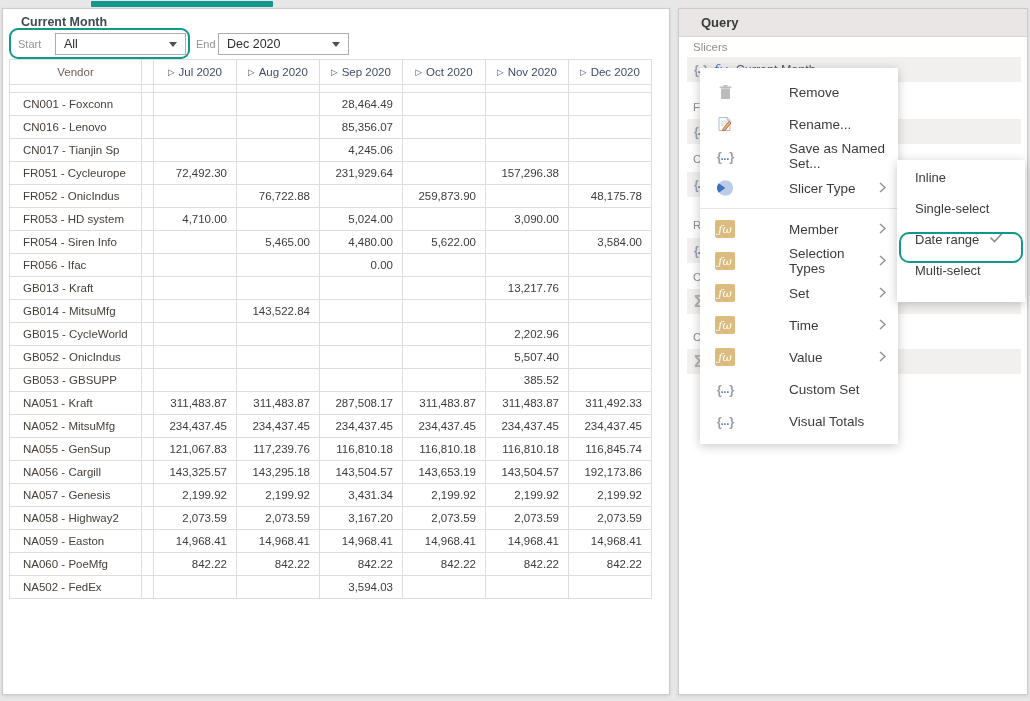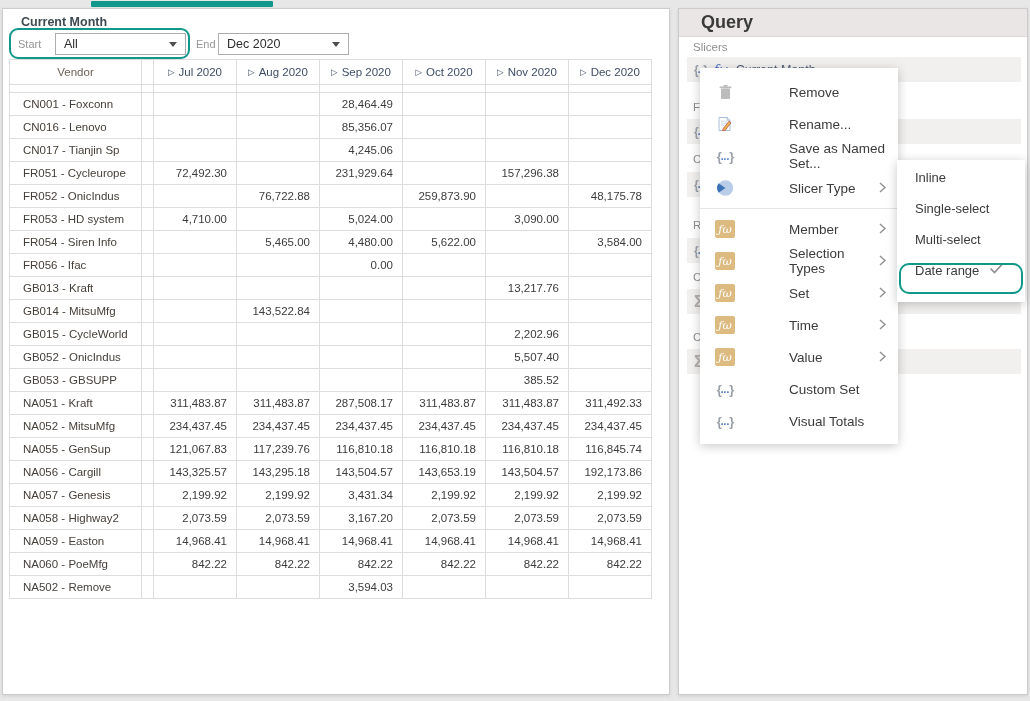--- a/index.html
+++ b/index.html
@@ -33,21 +33,21 @@
   #matrix th,#matrix td{ border:1px solid #dedddd; height:23px; padding:0 8px; white-space:nowrap; overflow:hidden; font-weight:400; }
   #matrix thead th{ height:25px; font-size:11.5px; color:#3e4d66; text-align:center; padding:0 2px; }
   #matrix thead th.vendor-h{ color:#6d6156; }
   #matrix td.vendor{ font-size:11.5px; color:#46403a; padding-left:13px; }
   #matrix td.val{ font-size:11.5px; color:#3c3c3c; text-align:right; padding-right:9px; }
   #matrix tr.spacer td{ height:8px; padding:0; }
   .tri{ font-size:8.5px; position:relative; top:-1px; margin-right:4px; }
 
   
   #query-header{ position:absolute; left:0; top:0; width:100%; height:28px; background:#e9e6e5; border-bottom:1px solid #d8d5d4;
-    display:flex; align-items:center; padding-left:22px; font-size:18px; font-weight:600; color:#3a3a3a; }
+    display:flex; align-items:center; padding-left:22px; font-size:13px; font-weight:600; color:#3a3a3a; }
   .q-label{ position:absolute; left:14px; font-size:11.5px; color:#8f8f8f; }
   .q-item{ position:absolute; left:8px; width:334px; height:25px; background:#f2f0ef; display:flex; align-items:center; gap:7px; padding-left:7px;
     font-size:12.5px; color:#4e5c75; cursor:default; }
 
   
   .braces{ color:#9aa0a8; font-weight:600; font-size:13px; letter-spacing:-1px; }
   .braces .dots{ color:var(--blue); font-size:10px; font-weight:700; letter-spacing:0; position:relative; top:-1px; }
   .braces.sm{ font-size:12px; }
   .fxbox{ width:20px; height:18px; background:var(--tan); border-radius:2px; color:#fff;
     font-style:italic; font-family:"DejaVu Serif",serif; font-size:11.5px; display:inline-flex; align-items:center; justify-content:center; }
@@ -327,21 +327,21 @@
           <td class="vendor">NA060 - PoeMfg</td>
           <td></td>
           <td class="val">842.22</td>
           <td class="val">842.22</td>
           <td class="val">842.22</td>
           <td class="val">842.22</td>
           <td class="val">842.22</td>
           <td class="val">842.22</td>
         </tr>
         <tr>
-          <td class="vendor">NA502 - Remove</td>
+          <td class="vendor">NA502 - FedEx</td>
           <td></td>
           <td class="val"></td>
           <td class="val"></td>
           <td class="val">3,594.03</td>
           <td class="val"></td>
           <td class="val"></td>
           <td class="val"></td>
         </tr>
       </tbody>
   </table>
@@ -485,24 +485,24 @@
       <span class="mi-label">Visual Totals</span>
     </div>
   </div>
 <div id="submenu">
     <div class="sub-item">
       <span>Inline</span>
     </div>
     <div class="sub-item">
       <span>Single-select</span>
     </div>
-    <div class="sub-item">
-      <span>Multi-select</span>
-    </div>
     <div class="sub-item highlighted">
       <span>Date range</span>
       <span class="check">
         <svg width="15" height="11" viewBox="0 0 15 11">
           <path d="M1.5 5.5l4 4L13.5 1" fill="none" stroke="#909090" stroke-width="1.7"></path>
         </svg>
       </span>
     </div>
+    <div class="sub-item">
+      <span>Multi-select</span>
+    </div>
   </div>
 
 </body></html>

